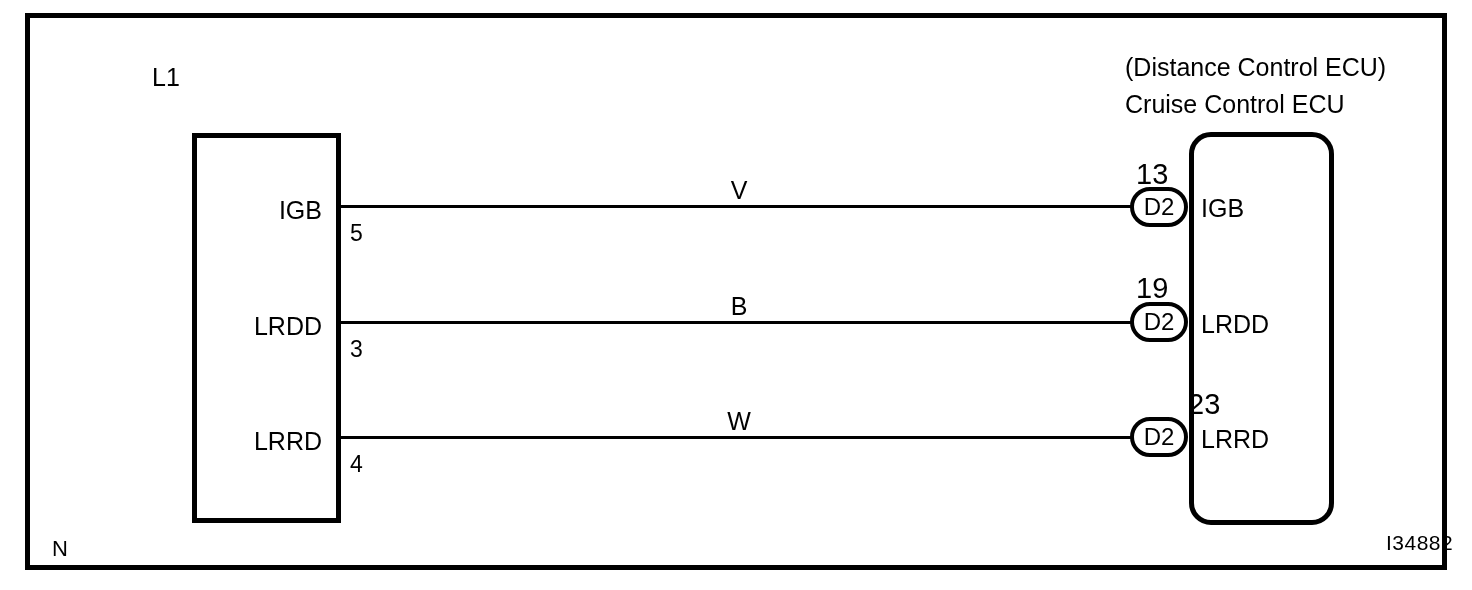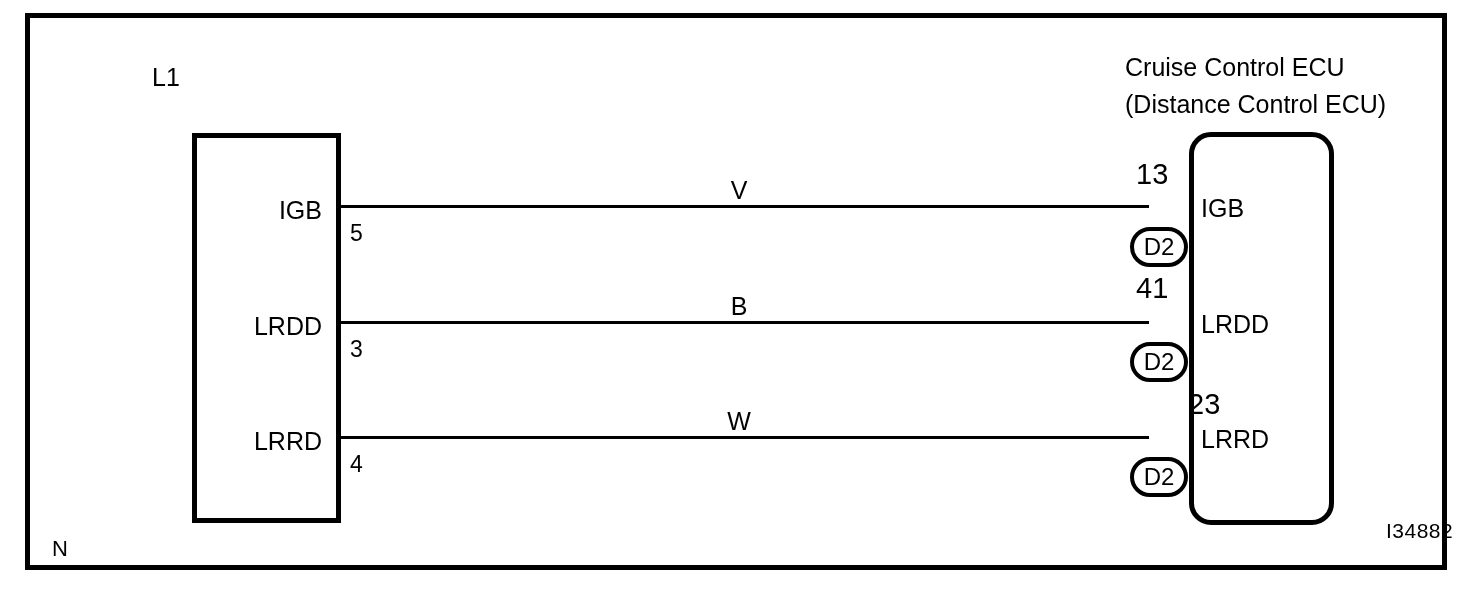--- a/index.html
+++ b/index.html
@@ -112,21 +112,20 @@
     border: 4px solid #000000;
     border-radius: 20px;
     background: #ffffff;
     box-sizing: border-box;
     display: flex;
     align-items: center;
     justify-content: center;
     font-size: 24px;
     letter-spacing: 0px;
     z-index: 5;
-    margin-top: 40px;
   }
   .conn-pin-num {
     position: absolute;
     font-size: 29px;
     text-align: left;
     width: 44px;
     z-index: 6;
   }
   .ecu-terminal-label {
     position: absolute;
@@ -137,57 +136,57 @@
   }
 
   
   #corner-n {
     left: 52px;
     top: 538px;
     font-size: 22px;
   }
   #figure-id {
     left: 1386px;
-    top: 520px;
+    top: 532px;
     font-size: 21px;
     letter-spacing: 0.5px;
   }
 </style>
 </head>
 <body>
 
 <div id="page">
 
   <div id="outer-frame"></div>
 
   <div id="left-title" class="txt">
     <span class="line">L1</span>
   </div>
 
   <div id="right-title" class="txt">
+    <span class="line">(Distance Control ECU)</span>
     <span class="line">Cruise Control ECU</span>
-    <span class="line">(Distance Control ECU)</span>
   </div>
 
   <div id="sensor-box"></div>
   <div id="ecu-box"></div>
 
   <div class="wire" style="top:205px;"></div>
   <div class="left-label" style="left:122px; top:196px;">IGB</div>
   <div class="left-pin-num" style="top:220px;">5</div>
   <div class="wire-color" style="left:719px; top:176px;">V</div>
   <div class="conn-pin-num" style="left:1136px; top:158px;">13</div>
   <div class="conn-oval" style="left:1130px; top:187px;">D2</div>
   <div class="ecu-terminal-label" style="top:194px;">IGB</div>
 
   <div class="wire" style="top:321px;"></div>
   <div class="left-label" style="left:122px; top:312px;">LRDD</div>
   <div class="left-pin-num" style="top:336px;">3</div>
   <div class="wire-color" style="left:719px; top:292px;">B</div>
-  <div class="conn-pin-num" style="left:1136px; top:272px;">41</div>
+  <div class="conn-pin-num" style="left:1136px; top:272px;">19</div>
   <div class="conn-oval" style="left:1130px; top:302px;">D2</div>
   <div class="ecu-terminal-label" style="top:310px;">LRDD</div>
 
   <div class="wire" style="top:436px;"></div>
   <div class="left-label" style="left:122px; top:427px;">LRRD</div>
   <div class="left-pin-num" style="top:451px;">4</div>
   <div class="wire-color" style="left:719px; top:407px;">W</div>
   <div class="conn-pin-num" style="left:1188px; top:388px;">23</div>
   <div class="conn-oval" style="left:1130px; top:417px;">D2</div>
   <div class="ecu-terminal-label" style="top:425px;">LRRD</div>

